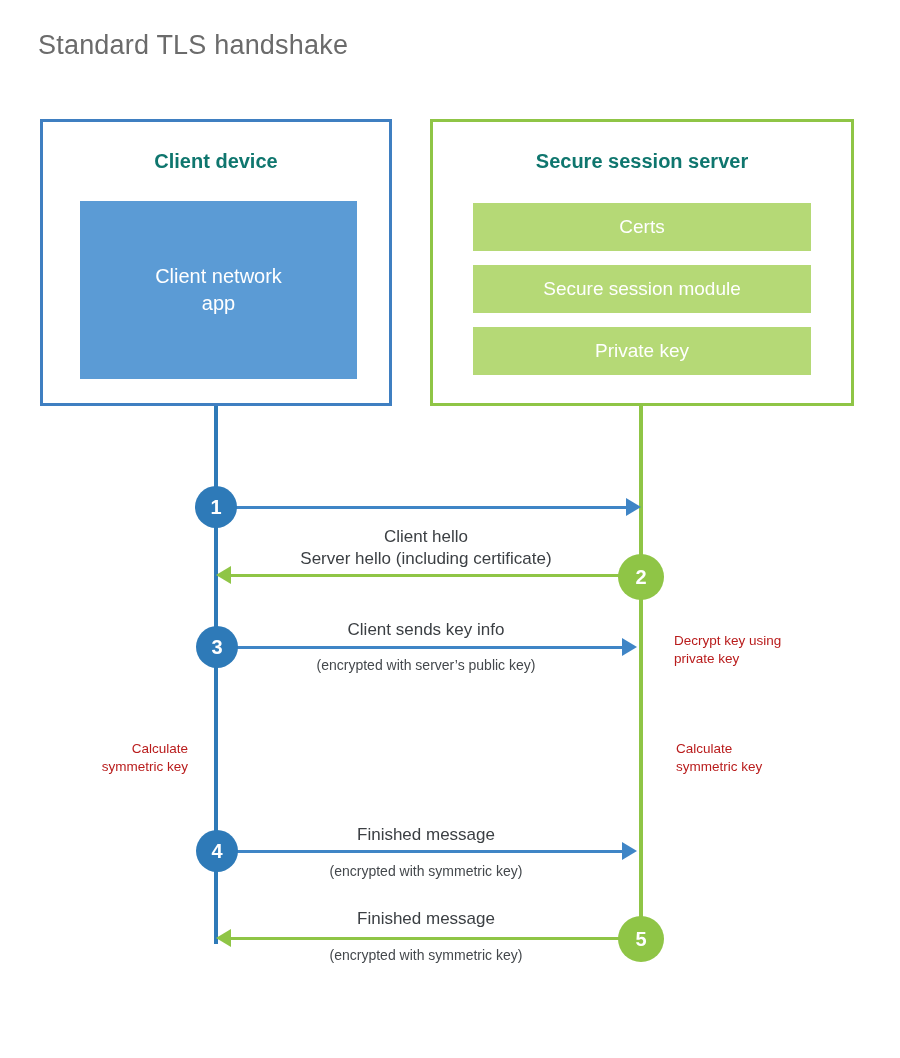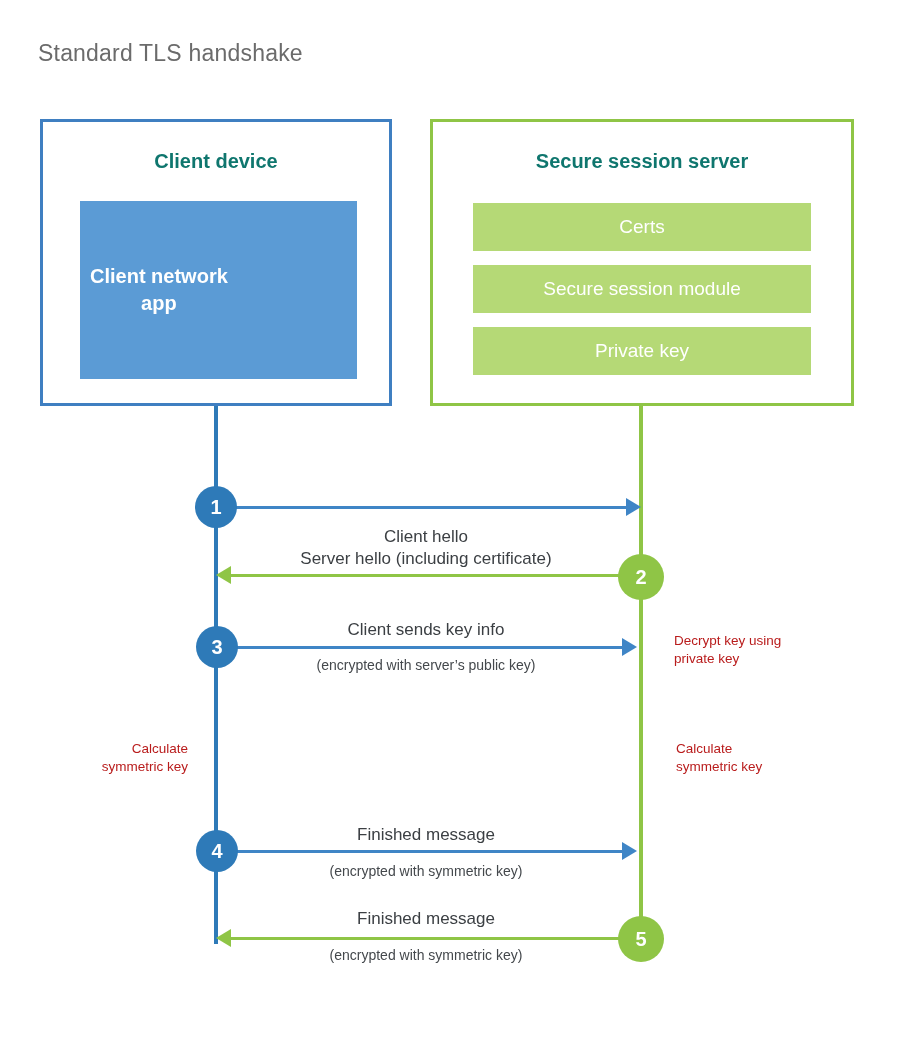--- a/index.html
+++ b/index.html
@@ -16,22 +16,22 @@
     width: 900px;
     height: 1058px;
     background: #ffffff;
     overflow: hidden;
   }
 
   
   .page-title {
     position: absolute;
     left: 38px;
-    top: 40px;
-    font-size: 23px;
+    top: 30px;
+    font-size: 27px;
     font-weight: 300;
     color: #6b6b6b;
     letter-spacing: 0.2px;
     white-space: nowrap;
   }
 
   
   .party-box {
     position: absolute;
     background: #ffffff;
@@ -66,24 +66,24 @@
   .client-app {
     position: absolute;
     left: 37px;
     top: 79px;
     width: 277px;
     height: 178px;
     background: #5b9bd5;
     color: #ffffff;
     display: flex;
     align-items: center;
-    justify-content: flex-start;
+    justify-content: center;
     text-align: center;
     font-size: 20px;
-    font-weight: 700;
+    font-weight: 400;
     line-height: 1.35;
     padding: 0 10px;
     box-sizing: border-box;
   }
   .server-stack {
     position: absolute;
     left: 40px;
     top: 81px;
     width: 338px;
   }

